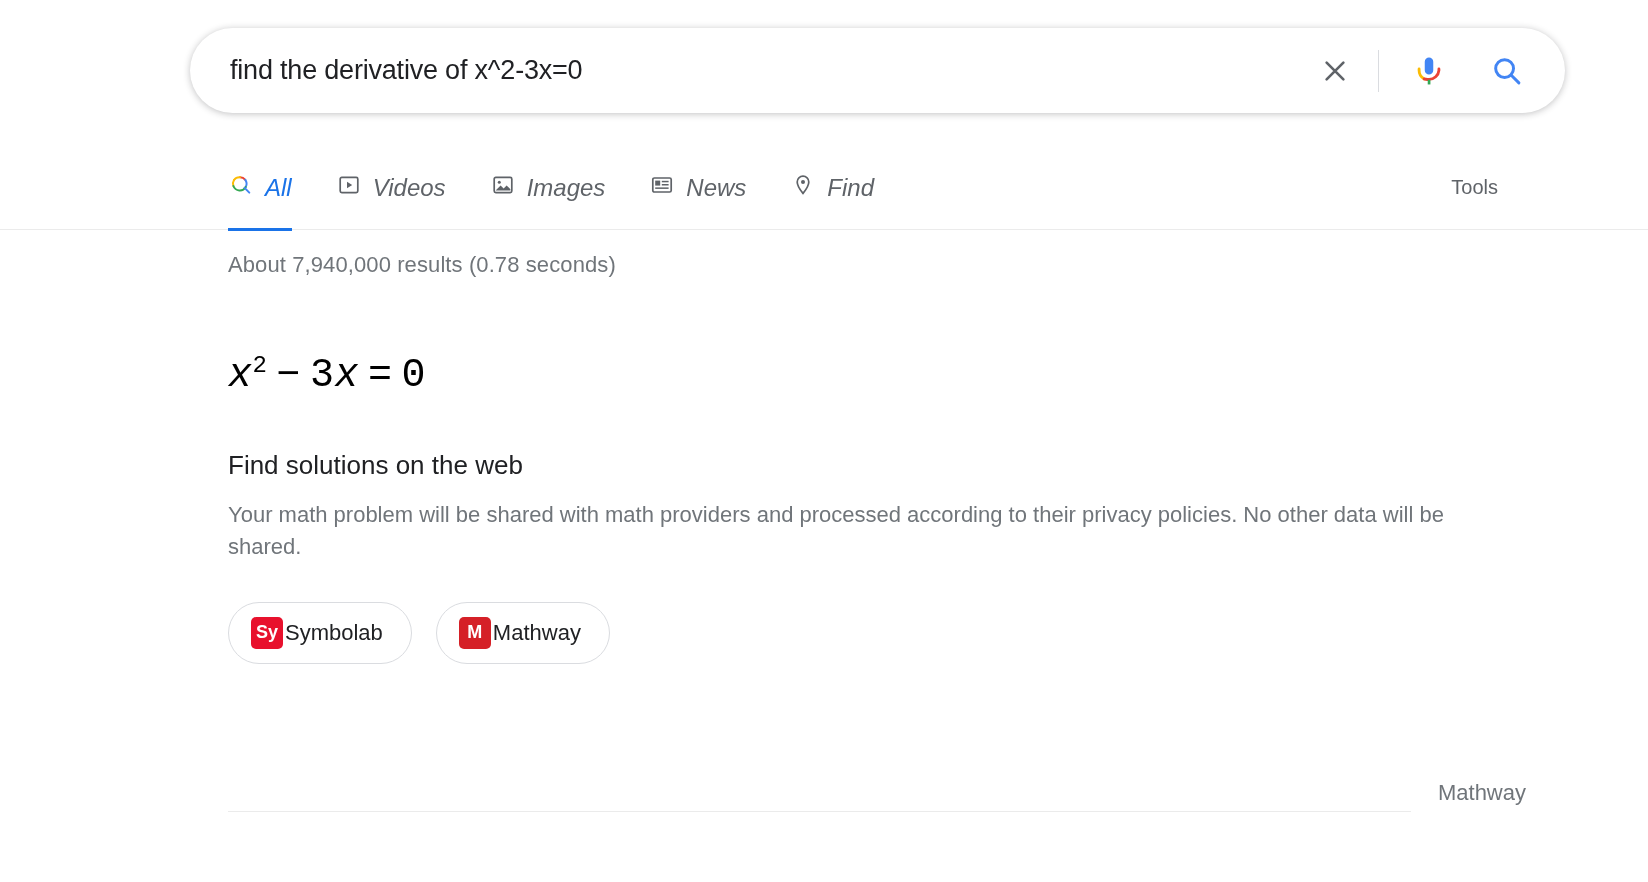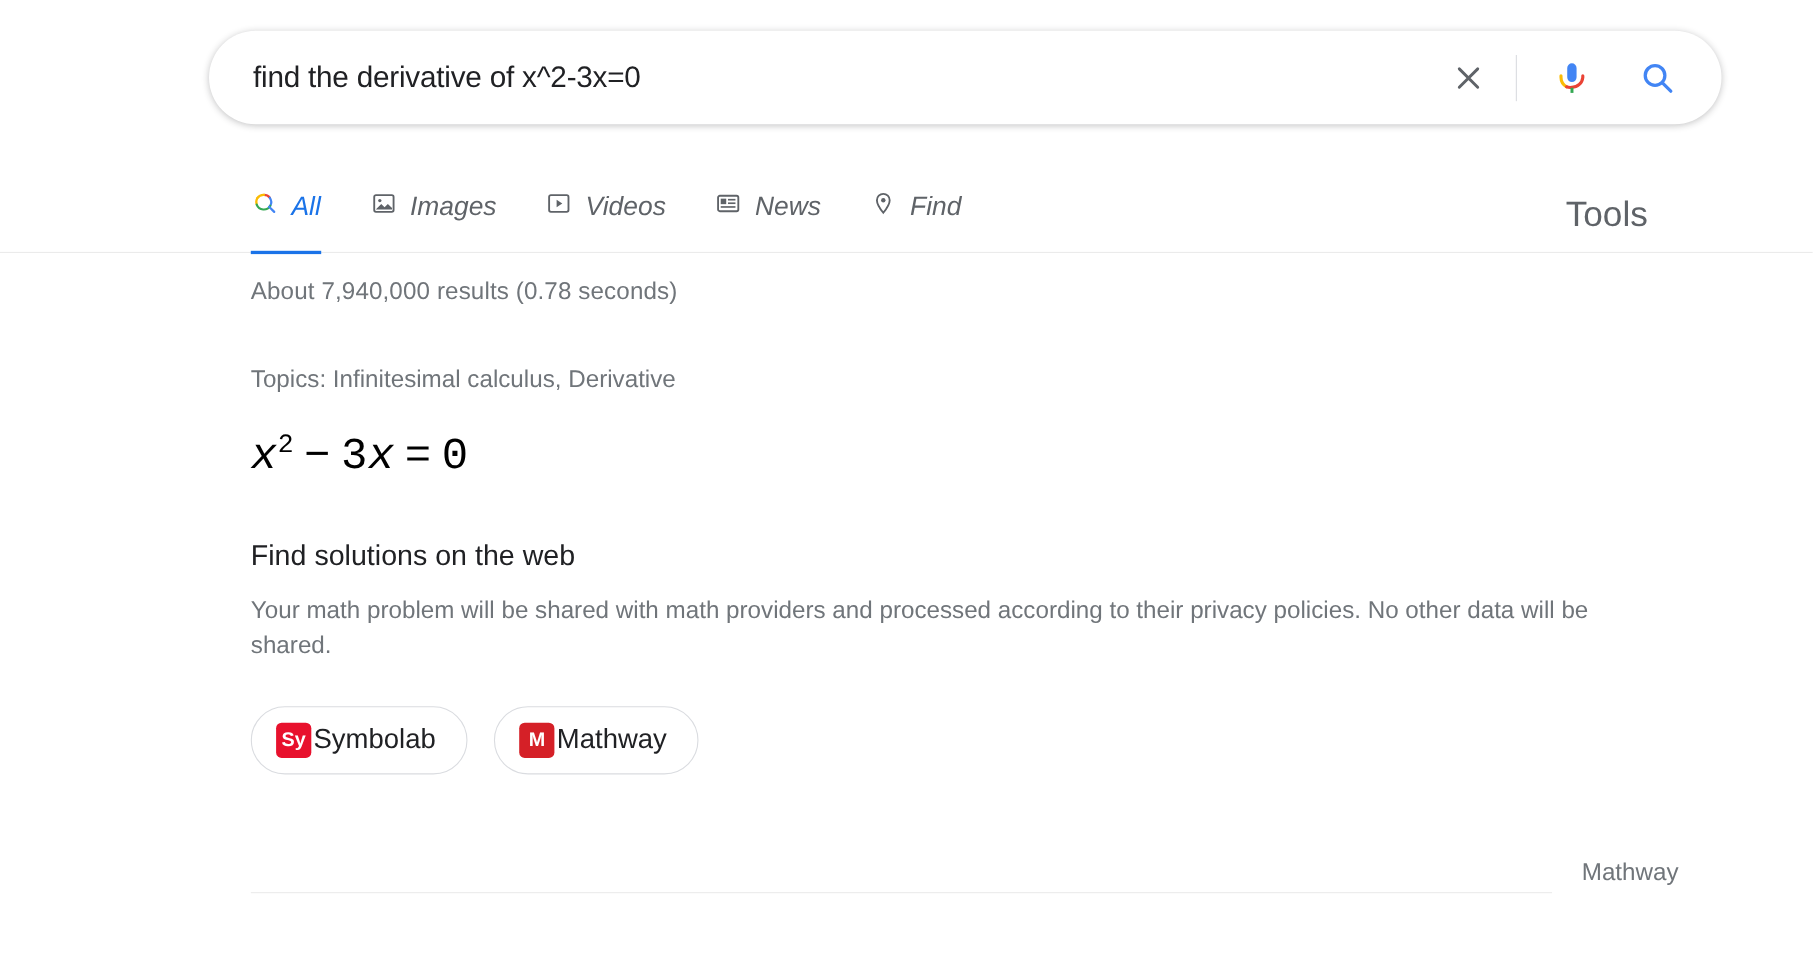--- a/index.html
+++ b/index.html
@@ -126,21 +126,21 @@
     height: 26px;
     display: inline-flex;
     align-items: center;
     justify-content: center;
     flex: 0 0 auto;
   }
   .tools-link {
     position: absolute;
     right: 150px;
     top: 17px;
-    font-size: 32px;
+    font-size: 20px;
     color: #5f6368;
     cursor: pointer;
     padding-top: 4px;
   }
 
   
   .result-count {
     position: absolute;
     left: 228px;
     top: 252px;
@@ -232,21 +232,21 @@
     align-items: center;
     gap: 2px;
     height: 62px;
     padding: 0 28px 0 22px;
     border: 1px solid #dadce0;
     border-radius: 34px;
     background: #fff;
     cursor: pointer;
   }
   .chip-label {
-    font-size: 25px;
+    font-size: 22px;
     color: #202124;
   }
   .chip-logo {
     width: 32px;
     height: 32px;
     border-radius: 5px;
     display: flex;
     align-items: center;
     justify-content: center;
     font-size: 18px;
@@ -320,35 +320,35 @@
             <path d="M15.6 14.9 L20.3 19.6" stroke="#4285f4" stroke-width="2" stroke-linecap="round"></path>
           </svg>
         </span>
         <span class="nav-label">All</span>
       </div>
 
       <div class="nav-item">
         <span class="nav-icon">
           <svg width="24" height="24" viewBox="0 0 24 24">
             <rect x="3.2" y="4.4" width="17.6" height="15.2" rx="1.6" fill="none" stroke="#5f6368" stroke-width="1.7"></rect>
-            <circle cx="8.3" cy="9.3" r="1.5" fill="#5f6368"></circle>
-            <path d="M4.6 17.4 L9.6 12.4 L12.6 15.4 L15.6 12.4 L19.4 16.2 L19.4 17.4 Z" fill="#5f6368"></path>
+            <path d="M10 8.7 L15.2 12 L10 15.3 Z" fill="#5f6368"></path>
           </svg>
         </span>
-        <span class="nav-label">Images</span>
+        <span class="nav-label">Videos</span>
       </div>
 
       <div class="nav-item">
         <span class="nav-icon">
           <svg width="24" height="24" viewBox="0 0 24 24">
             <rect x="3.2" y="4.4" width="17.6" height="15.2" rx="1.6" fill="none" stroke="#5f6368" stroke-width="1.7"></rect>
-            <path d="M10 8.7 L15.2 12 L10 15.3 Z" fill="#5f6368"></path>
+            <circle cx="8.3" cy="9.3" r="1.5" fill="#5f6368"></circle>
+            <path d="M4.6 17.4 L9.6 12.4 L12.6 15.4 L15.6 12.4 L19.4 16.2 L19.4 17.4 Z" fill="#5f6368"></path>
           </svg>
         </span>
-        <span class="nav-label">Videos</span>
+        <span class="nav-label">Images</span>
       </div>
 
       <div class="nav-item">
         <span class="nav-icon">
           <svg width="24" height="24" viewBox="0 0 24 24">
             <rect x="2.8" y="5" width="18.4" height="14" rx="1.6" fill="none" stroke="#5f6368" stroke-width="1.7"></rect>
             <rect x="5.2" y="7.6" width="5" height="5" fill="#5f6368"></rect>
             <rect x="11.8" y="7.8" width="6.8" height="1.5" fill="#5f6368"></rect>
             <rect x="11.8" y="11" width="6.8" height="1.5" fill="#5f6368"></rect>
             <rect x="5.2" y="14.4" width="13.4" height="1.5" fill="#5f6368"></rect>
@@ -369,21 +369,20 @@
 
 
     </div>
     <div class="tools-link">Tools</div>
   </div>
 
   <div class="result-count">About 7,940,000 results (0.78 seconds)</div>
 
   <div class="card">
 
-    <div class="card-topics">Topics: Infinitesimal calculus, Derivative</div>
 
     <div class="equation">
       <span class="var">x</span><sup>2</sup><span class="op">−</span><span>3</span><span class="var">x</span><span class="op">=</span><span>0</span>
     </div>
 
     <div class="section-title">Find solutions on the web</div>
     <div class="section-desc">Your math problem will be shared with math providers and processed according to their privacy policies. No other data will be shared.</div>
 
     <div class="chips">
       <div class="chip">

